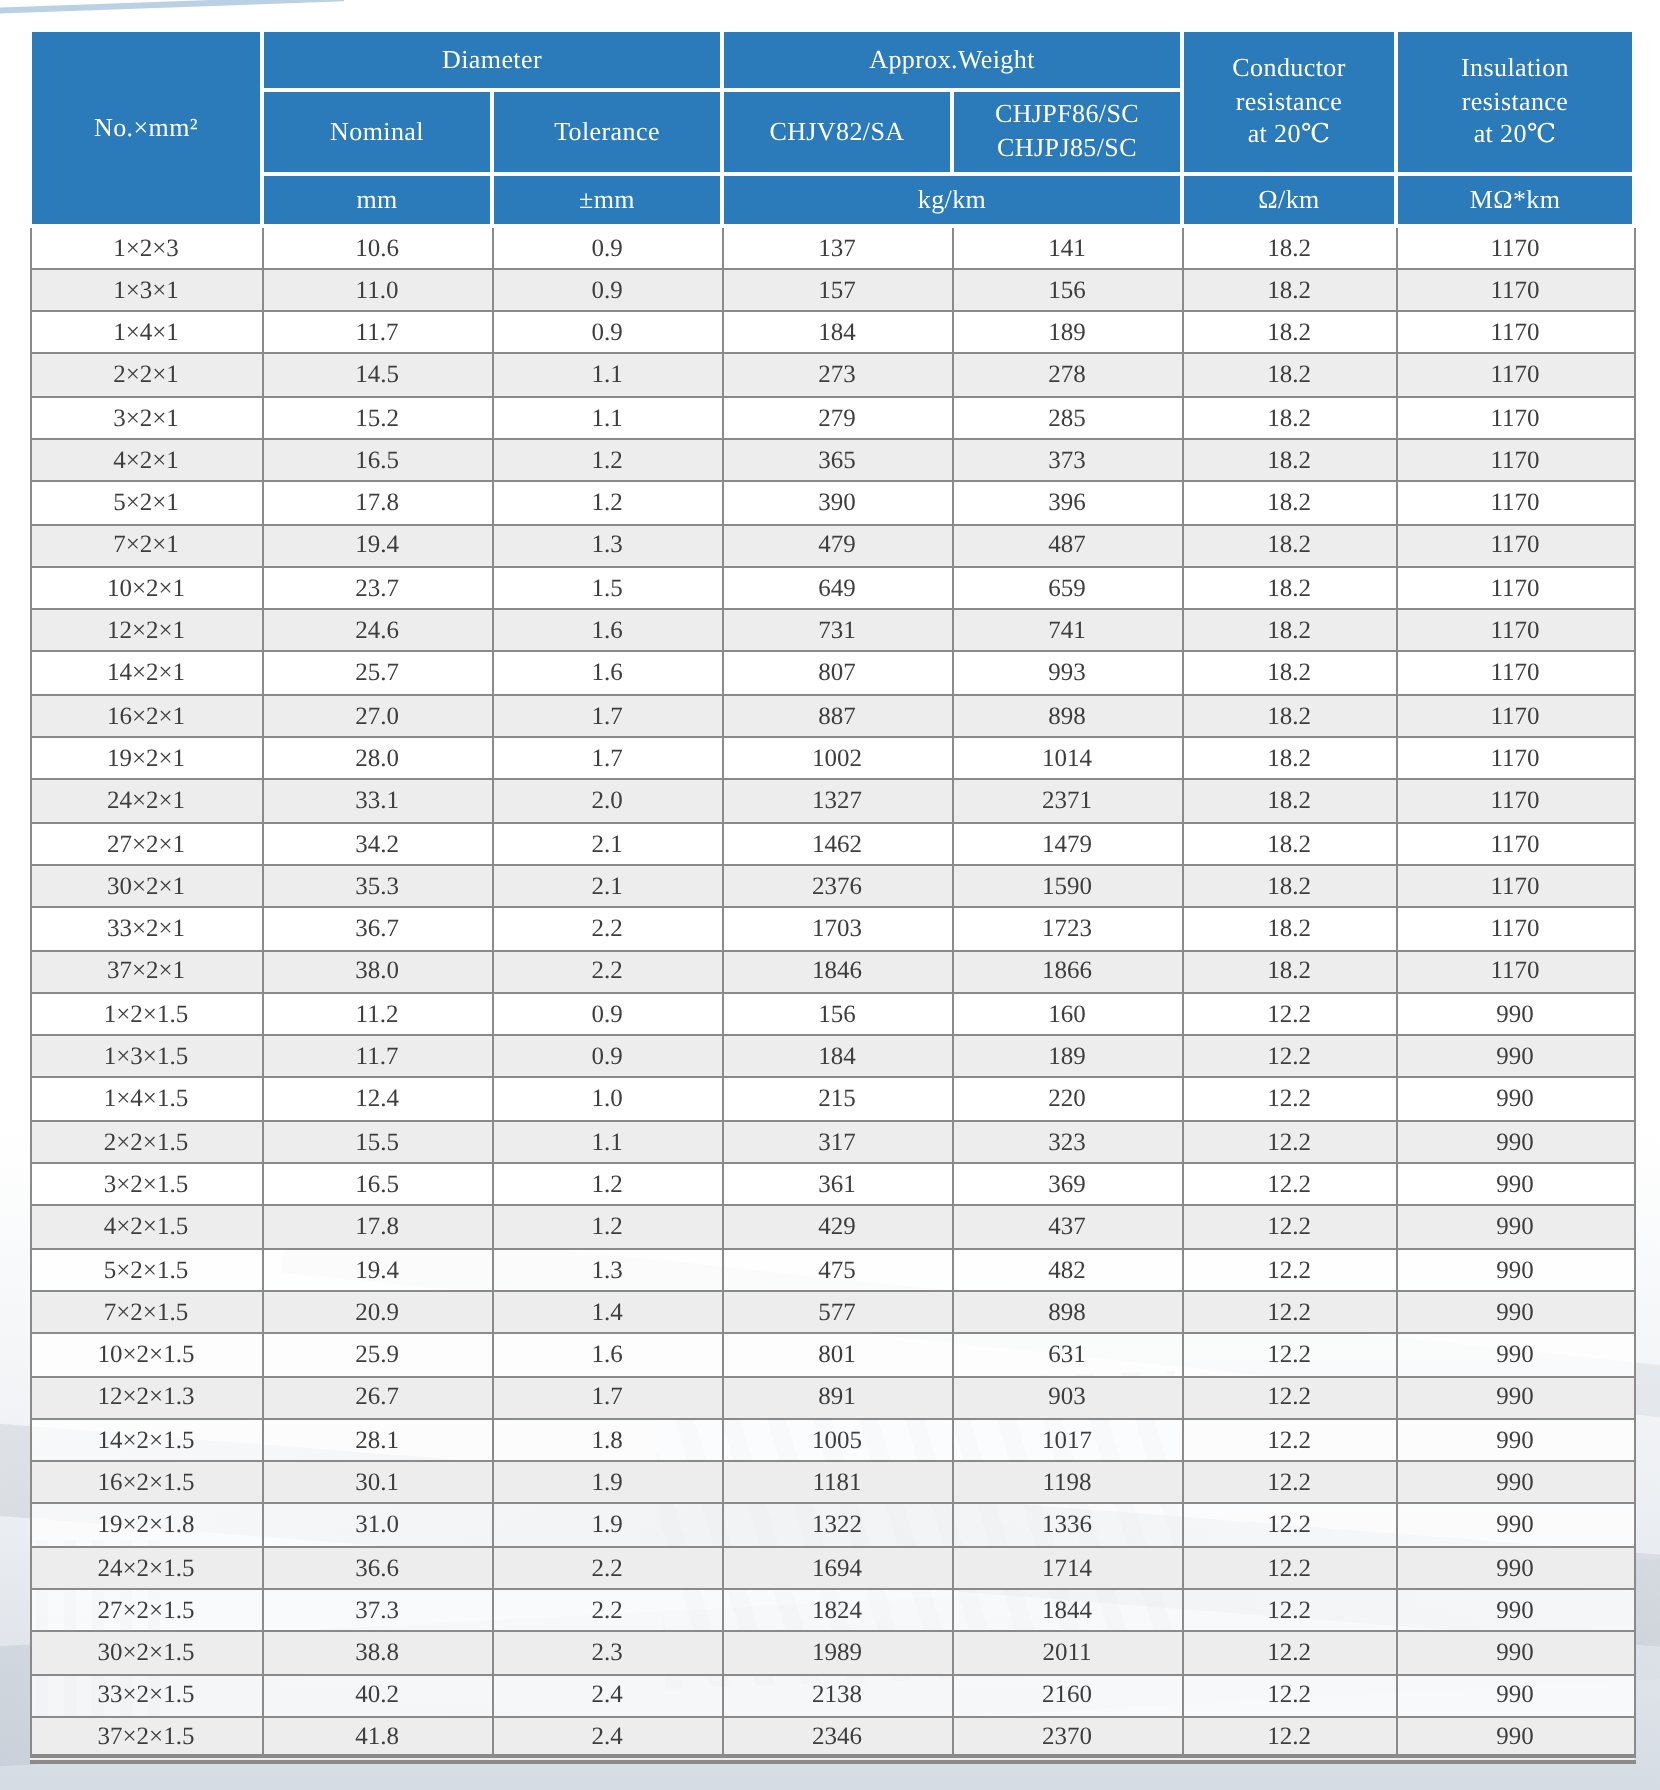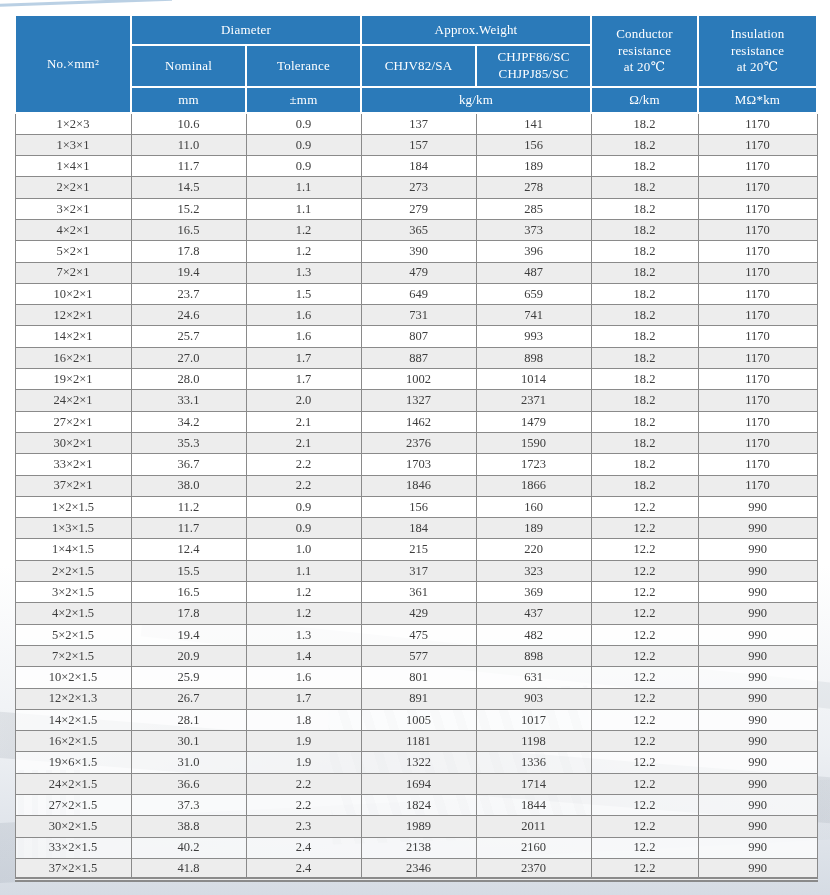--- a/index.html
+++ b/index.html
@@ -384,21 +384,21 @@
         <tr>
           <td>16×2×1.5</td>
           <td>30.1</td>
           <td>1.9</td>
           <td>1181</td>
           <td>1198</td>
           <td>12.2</td>
           <td>990</td>
         </tr>
         <tr>
-          <td>19×6×1.5</td>
+          <td>19×2×1.8</td>
           <td>31.0</td>
           <td>1.9</td>
           <td>1322</td>
           <td>1336</td>
           <td>12.2</td>
           <td>990</td>
         </tr>
         <tr>
           <td>24×2×1.5</td>
           <td>36.6</td>

